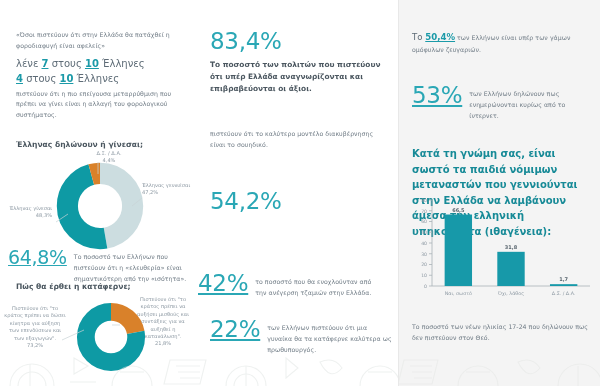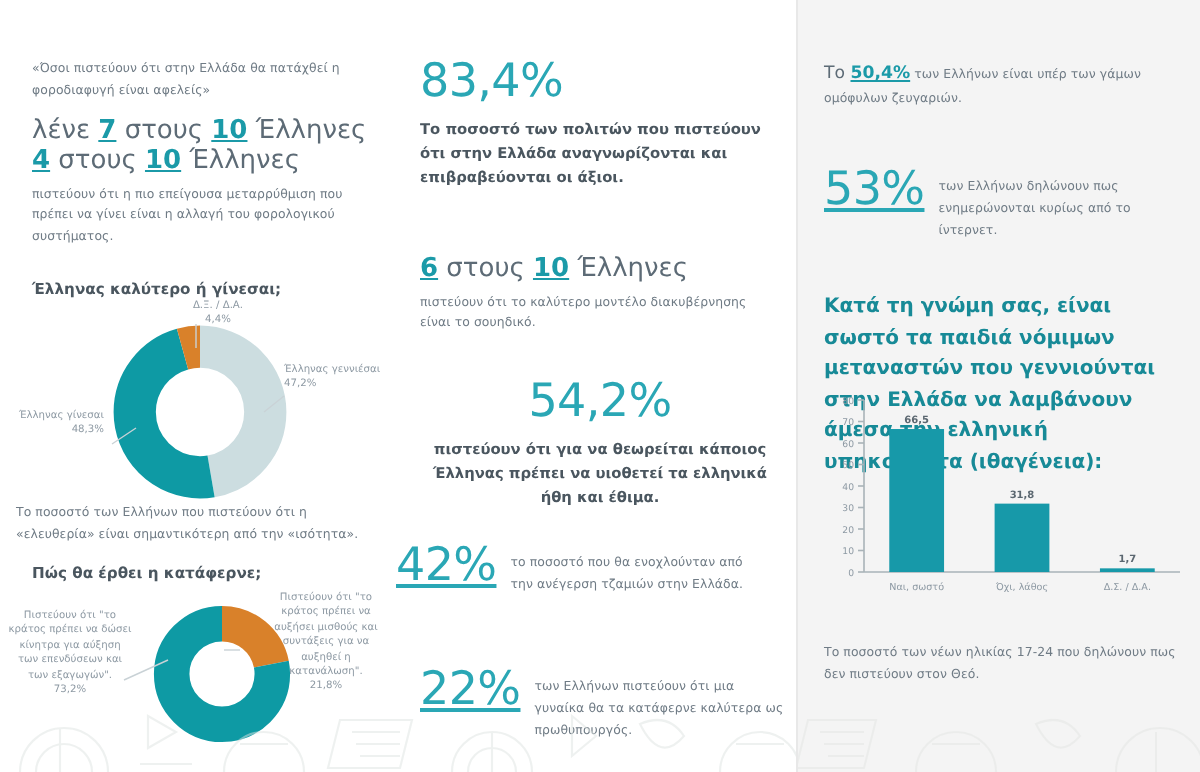--- a/index.html
+++ b/index.html
@@ -25,21 +25,21 @@
 
   
   .blk{position:absolute;box-sizing:border-box;}
   .t-body{
     font-size:6.2px;line-height:1.75;color:#6f7b85;letter-spacing:.05px;
   }
   .t-body-b{
     font-size:7.4px;line-height:1.6;color:#4a565f;font-weight:bold;
   }
   .t-lead{
-    font-size:13px;line-height:1.35;color:#5d6b76;
+    font-size:10px;line-height:1.35;color:#5d6b76;
   }
   .t-lead b{color:#1b9aa8;font-weight:bold;text-decoration:underline;}
   .big{
     font-size:23px;line-height:1;color:#2aa7b5;font-weight:normal;
     letter-spacing:-.3px;
   }
   .big-sm{font-size:19px;}
 
   .inline-row{display:flex;align-items:flex-start;gap:7px;}
   .inline-row .big{flex:0 0 auto;text-decoration:underline;}
@@ -85,21 +85,21 @@
       </div>
 
       <div class="blk" style="left:16px;top:72px;width:172px;">
         <div class="t-lead">
           <b>4</b><span> στους </span><b>10</b><span> Έλληνες</span>
         </div>
         <div class="t-body" style="margin-top:3px;">πιστεύουν ότι η πιο επείγουσα μεταρρύθμιση που πρέπει να γίνει είναι η αλλαγή του φορολογικού συστήματος.</div>
       </div>
 
       <div class="blk" style="left:16px;top:140px;">
-        <div class="section-h">Έλληνας καλύτερο ή γίνεσαι;</div>
+        <div class="section-h">Έλληνας δηλώνουν ή γίνεσαι;</div>
       </div>
       <div class="donut-wrap" style="left:52px;top:158px;width:96px;height:96px;">
         <svg width="96" height="96" viewBox="0 0 100 100">
 
           <circle cx="50" cy="50" r="34" fill="none" stroke="#ccdde0" stroke-width="22" stroke-dasharray="100.85 112.78" transform="rotate(-90 50 50)"></circle>
 
           <circle cx="50" cy="50" r="34" fill="none" stroke="#0e9aa4" stroke-width="22" stroke-dasharray="103.2 110.43" stroke-dashoffset="-100.85" transform="rotate(-90 50 50)"></circle>
 
           <circle cx="50" cy="50" r="34" fill="none" stroke="#d9812a" stroke-width="22" stroke-dasharray="9.4 204.2" stroke-dashoffset="-204.05" transform="rotate(-90 50 50)"></circle>
         </svg>
@@ -117,20 +117,21 @@
       <div class="donut-lbl" style="left:142px;top:182px;width:50px;">
         <span>Έλληνας γεννιέσαι</span>
         <span class="pct">47,2%</span>
       </div>
       <div class="donut-lbl" style="left:6px;top:205px;width:46px;text-align:right;">
         <span>Έλληνας γίνεσαι</span>
         <span class="pct">48,3%</span>
       </div>
 
       <div class="blk inline-row" style="left:8px;top:248px;width:186px;">
+        <div class="big big-sm">64,8%</div>
         <div class="t-body" style="padding-top:4px;">Το ποσοστό των Ελλήνων που πιστεύουν ότι η «ελευθερία» είναι σημαντικότερη από την «ισότητα».</div>
       </div>
 
       <div class="blk" style="left:16px;top:282px;">
         <div class="section-h">Πώς θα έρθει η κατάφερνε;</div>
       </div>
       <div class="donut-wrap" style="left:74px;top:300px;width:74px;height:74px;">
         <svg width="74" height="74" viewBox="0 0 100 100">
 
           <circle cx="50" cy="50" r="34" fill="none" stroke="#d9812a" stroke-width="24" stroke-dasharray="46.6 167" transform="rotate(-90 50 50)"></circle>
@@ -149,41 +150,37 @@
       <div class="donut-lbl" style="left:134px;top:296px;width:58px;text-align:center;">
         <span>Πιστεύουν ότι "το κράτος πρέπει να αυξήσει μισθούς και συντάξεις για να αυξηθεί η κατανάλωση".</span>
         <span class="pct">21,8%</span>
       </div>
     </div>
 
     <div class="col col-b">
 
       <div class="blk" style="left:12px;top:30px;width:178px;">
         <div class="big">83,4%</div>
-        <div class="t-body-b" style="margin-top:6px;">Το ποσοστό των πολιτών που πιστεύουν ότι στην Ελλάδα αναγνωρίζονται και επιβραβεύονται οι άξιοι.</div>
+        <div class="t-body-b" style="margin-top:6px;">Το ποσοστό των πολιτών που πιστεύουν ότι υπέρ Ελλάδα αναγνωρίζονται και επιβραβεύονται οι άξιοι.</div>
       </div>
 
       <div class="blk" style="left:12px;top:126px;width:176px;">
-        <div class="t-lead">
-          <b>6</b><span> στους </span><b>10</b><span> Έλληνες</span>
-        </div>
         <div class="t-body" style="margin-top:3px;">πιστεύουν ότι το καλύτερο μοντέλο διακυβέρνησης είναι το σουηδικό.</div>
       </div>
 
-      <div class="blk" style="left:12px;top:190px;width:180px;text-align:center;">
+      <div class="blk" style="left:12px;top:190px;width:180px;">
         <div class="big">54,2%</div>
-        <div class="t-body-b" style="margin-top:6px;">πιστεύουν ότι για να θεωρείται κάποιος Έλληνας πρέπει να υιοθετεί τα ελληνικά ήθη και έθιμα.</div>
       </div>
 
       <div class="blk inline-row" style="left:0;top:272px;width:182px;">
         <div class="big">42%</div>
         <div class="t-body" style="padding-top:5px;">το ποσοστό που θα ενοχλούνταν από την ανέγερση τζαμιών στην Ελλάδα.</div>
       </div>
 
-      <div class="blk inline-row" style="left:12px;top:334px;width:182px;">
+      <div class="blk inline-row" style="left:12px;top:318px;width:182px;">
         <div class="big">22%</div>
         <div class="t-body" style="padding-top:5px;">των Ελλήνων πιστεύουν ότι μια γυναίκα θα τα κατάφερνε καλύτερα ως πρωθυπουργός.</div>
       </div>
     </div>
 
     <div class="watermark">
       <svg width="398" height="44" viewBox="0 0 398 44">
         <g fill="none" stroke="#dfe4e2" stroke-width="1.1">
           <path d="M10 44 a22 22 0 0 1 44 0"></path>
           <path d="M18 44 a14 14 0 0 1 28 0"></path>

